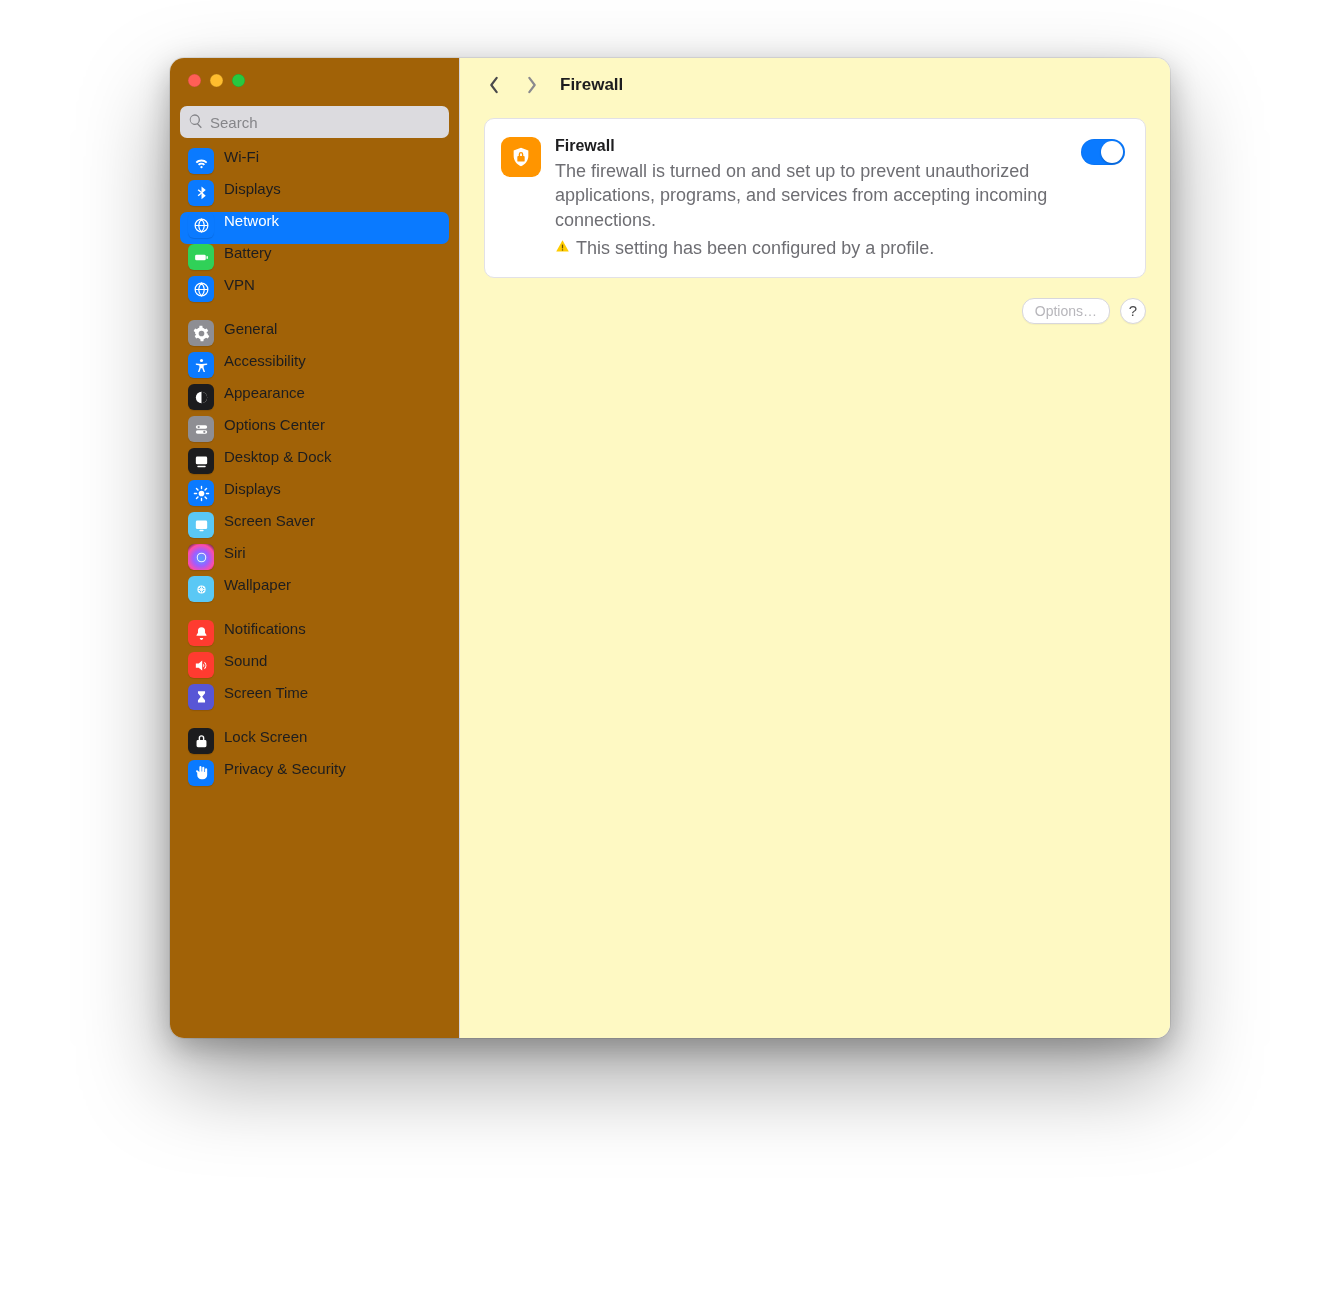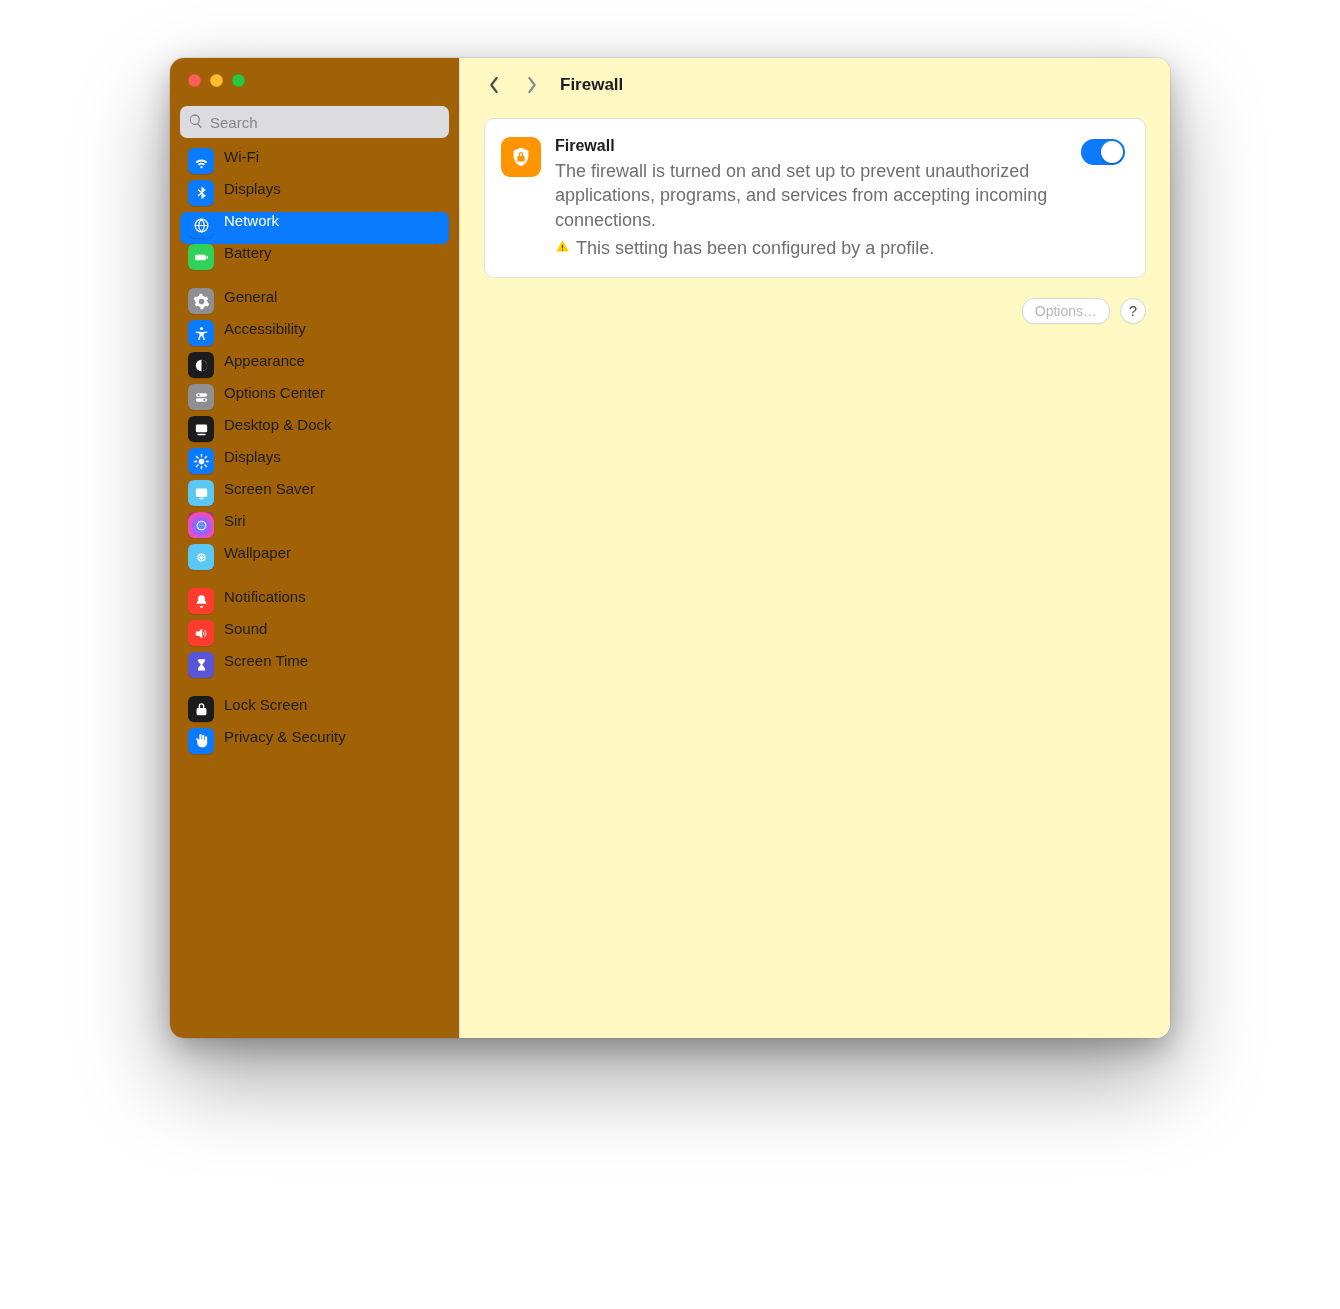--- a/index.html
+++ b/index.html
@@ -230,20 +230,29 @@
             <span>Network</span>
           </div>
           <div class="item">
             <span class="icon-tile c-green">
               <svg viewBox="0 0 24 24" fill="#fff">
                   <rect x="3" y="8" width="15" height="8" rx="2"></rect>
                   <rect x="19" y="10" width="2" height="4" rx="1"></rect>
                 </svg>
             </span>
             <span>Battery</span>
+          </div>
+          <div class="item">
+            <span class="icon-tile c-blue">
+              <svg viewBox="0 0 24 24" fill="none" stroke="#fff" stroke-width="1.7">
+                  <circle cx="12" cy="12" r="9"></circle>
+                  <path d="M3 12h18M12 3c2.5 2.7 4 5.7 4 9s-1.5 6.3-4 9c-2.5-2.7-4-5.7-4-9s1.5-6.3 4-9z"></path>
+                </svg>
+            </span>
+            <span>VPN</span>
           </div>
         </div>
 
         <div class="group">
           <div class="item">
             <span class="icon-tile c-gray">
               <svg viewBox="0 0 24 24" fill="#fff">
                   <path d="M12 8a4 4 0 100 8 4 4 0 000-8zm9 4a9 9 0 01-.2 1.9l2.2 1.7-2 3.5-2.6-1a9 9 0 01-3.3 1.9l-.4 2.8h-4l-.4-2.8a9 9 0 01-3.3-1.9l-2.6 1-2-3.5 2.2-1.7A9 9 0 012.9 12c0-.6.1-1.3.2-1.9L.9 8.4l2-3.5 2.6 1a9 9 0 013.3-1.9L9.2 1.2h4l.4 2.8a9 9 0 013.3 1.9l2.6-1 2 3.5-2.2 1.7c.1.6.2 1.3.2 1.9z"></path>
                 </svg>
             </span>

